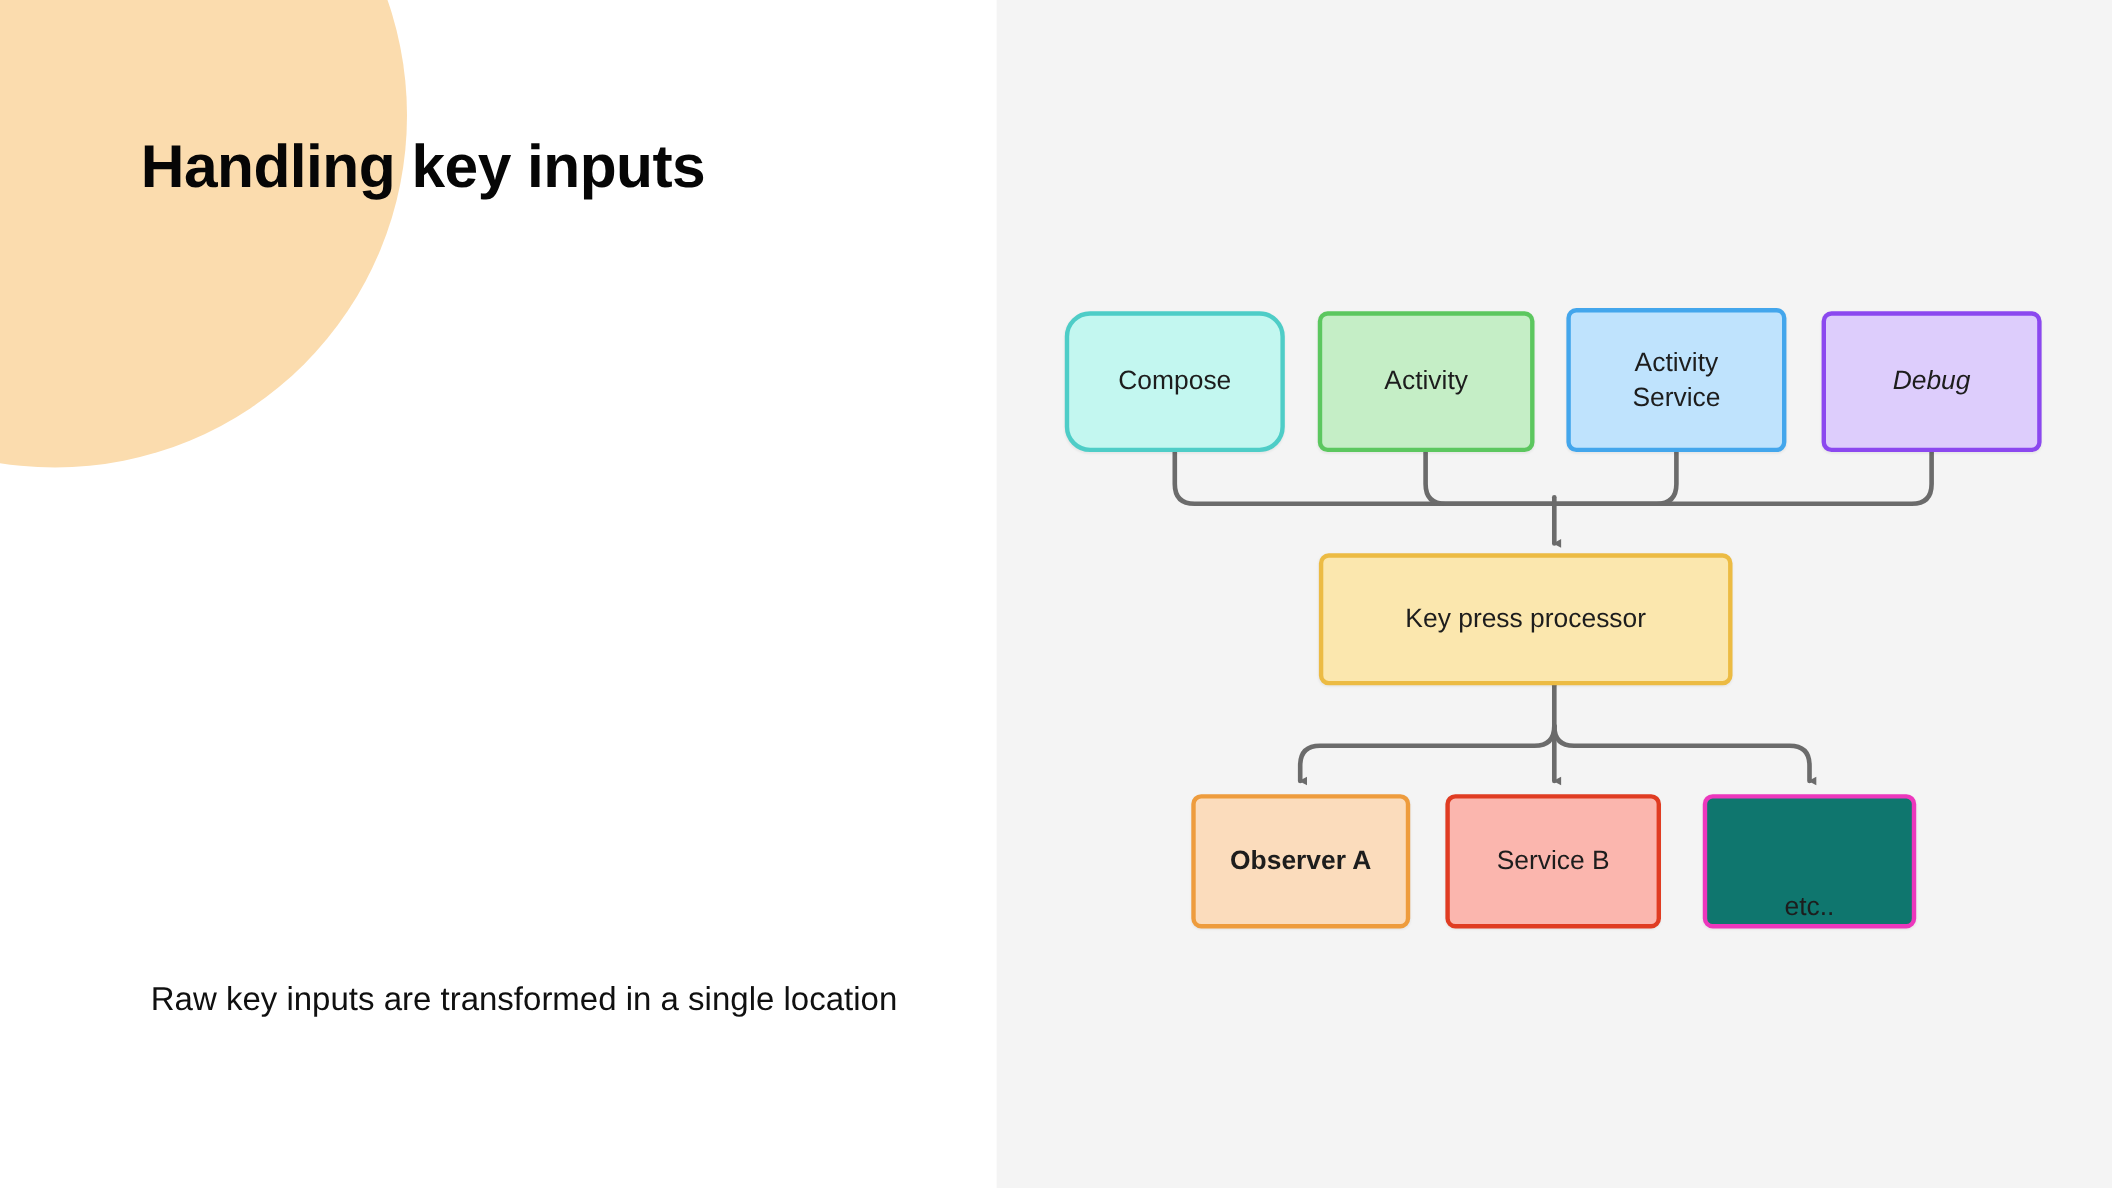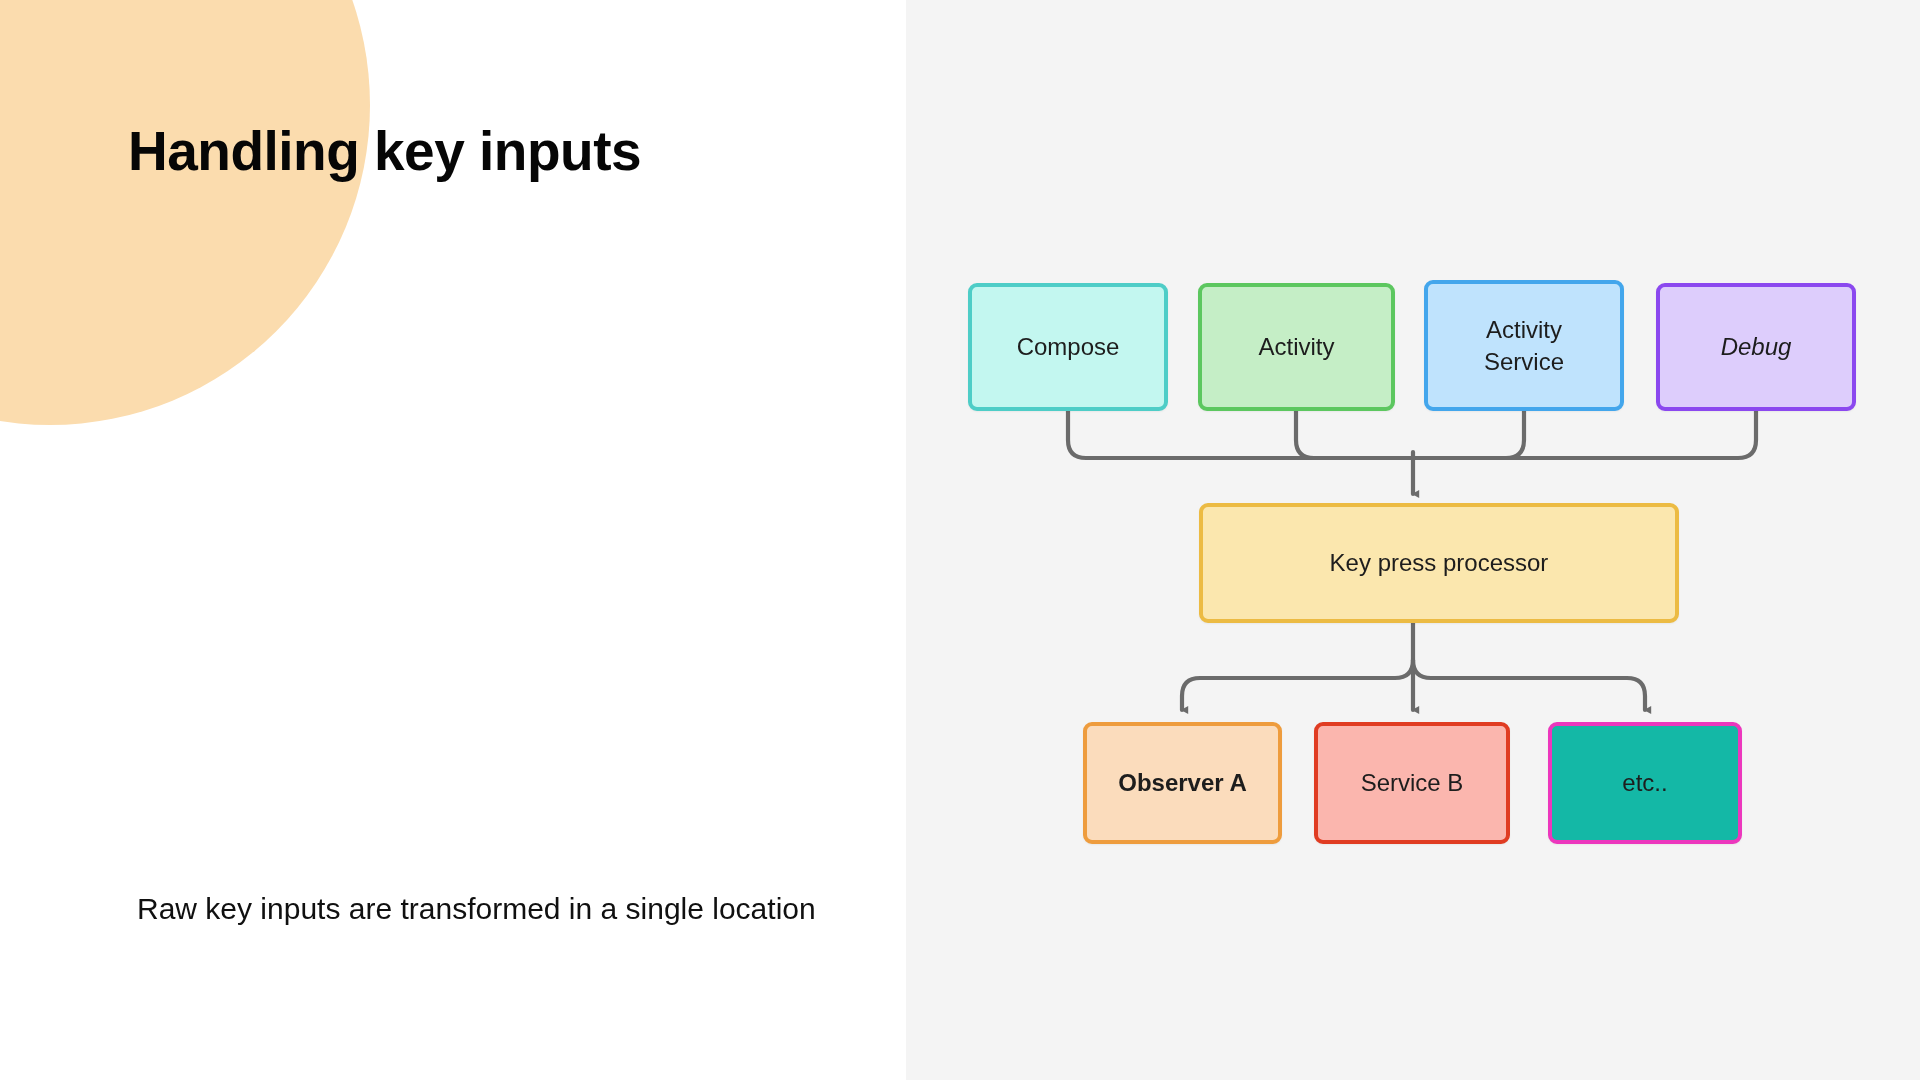--- a/index.html
+++ b/index.html
@@ -100,25 +100,25 @@
     align-items: center;
     justify-content: center;
     text-align: center;
     font-size: 24px;
     font-weight: 400;
     line-height: 1.3;
     color: #1d1d1d;
     box-shadow: 0 1px 2px rgba(0,0,0,0.05);
   }
 
-  .node-compose   { left: 62px;  top: 283px; width: 200px; height: 128px; }
+  .node-compose   { left: 62px;  top: 283px; width: 200px; height: 128px; border-radius: 23px; }
   .node-activity  { left: 292px; top: 283px; width: 197px; height: 128px; }
   .node-carinput  { left: 518px; top: 280px; width: 200px; height: 131px; }
   .node-debug     { left: 750px; top: 283px; width: 200px; height: 128px; font-style: italic; }
-  .node-processor { left: 293px; top: 503px; width: 480px; height: 120px; }
+  .node-processor { left: 293px; top: 503px; width: 376px; height: 120px; }
   .node-observera { left: 177px; top: 722px; width: 199px; height: 122px; }
   .node-observerb { left: 408px; top: 722px; width: 196px; height: 122px; }
   .node-etc       { left: 642px; top: 722px; width: 194px; height: 122px; }
 </style>
 </head>
 <body>
 
 <div class="slide">
 
   <div class="left-panel">
@@ -179,20 +179,20 @@
       </div>
 
       <div class="node node-observera" style="background:#fbdcbc;border-color:#ee9c3d;font-weight:bold;">
         <span>Observer A</span>
       </div>
 
       <div class="node node-observerb" style="background:#fbb6ae;border-color:#e03c22;">
         <span>Service B</span>
       </div>
 
-      <div class="node node-etc" style="background:#14b8a6;border-color:#ec37bd;">
+      <div class="node node-etc" style="background:#0f766e;border-color:#ec37bd;align-items:flex-end;">
         <span>etc..</span>
       </div>
 
     </div>
   </div>
 
 </div>
 
 </body></html>

